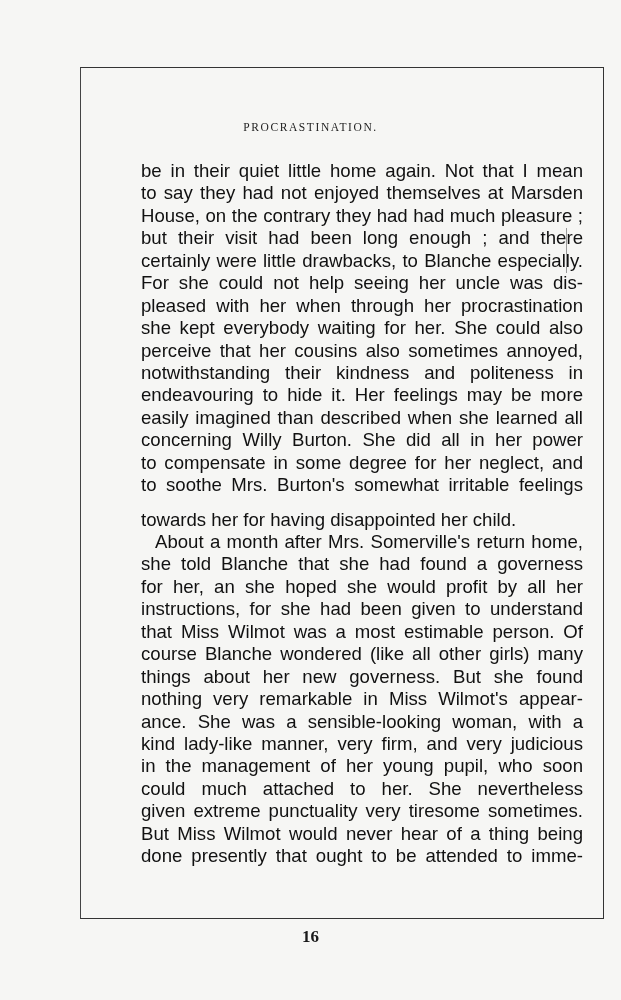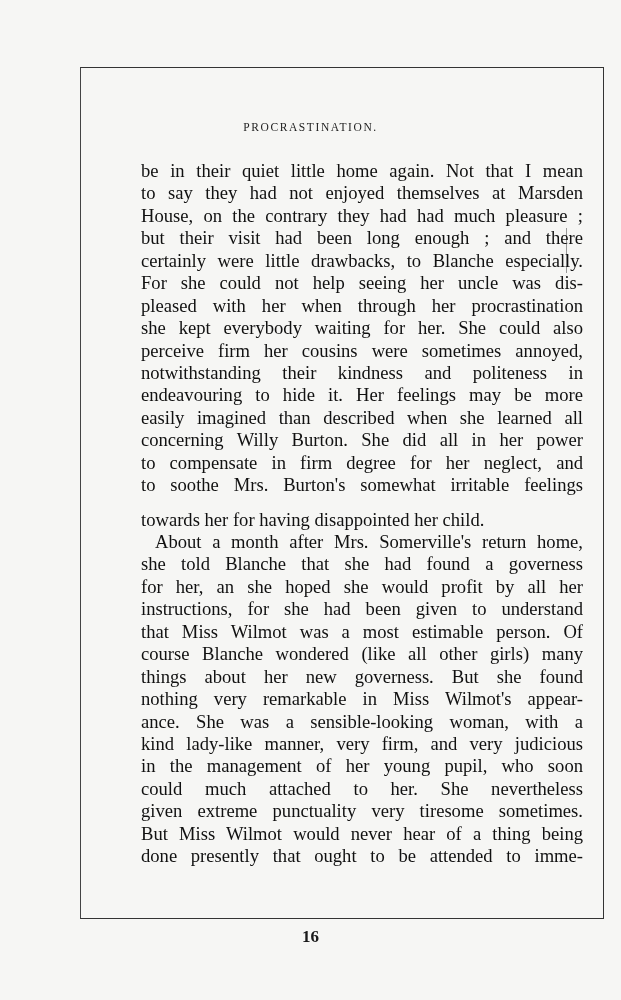--- a/index.html
+++ b/index.html
@@ -29,21 +29,21 @@
       font-family: "Liberation Serif", serif;
       font-size: 11.5px;
       letter-spacing: 1.6px;
       color: #222;
     }
     .text-block {
       position: absolute;
       left: 141px;
       top: 160px;
       width: 442px;
-      font-family: Liberation Serif, serif;
+      font-family: Liberation Sans, sans-serif;
       font-size: 18.6px;
       line-height: 22.45px;
       color: #111;
     }
     .line {
       display: block;
       white-space: nowrap;
       text-align: justify;
       text-align-last: justify;
       height: 22.45px;
@@ -77,26 +77,26 @@
 
 <div class="text-block" id="text-block">
     <span class="line">be in their quiet little home again.  Not that I mean</span>
     <span class="line">to say they had not enjoyed themselves at Marsden</span>
     <span class="line">House, on the contrary they had had much pleasure ;</span>
     <span class="line">but their visit had been long enough ; and there</span>
     <span class="line">certainly were little drawbacks, to Blanche especially.</span>
     <span class="line">For she could not help seeing her uncle was dis-</span>
     <span class="line">pleased with her when through her procrastination</span>
     <span class="line">she kept everybody waiting for her.  She could also</span>
-    <span class="line">perceive firm her cousins were sometimes annoyed,</span>
+    <span class="line">perceive that her cousins also sometimes annoyed,</span>
     <span class="line">notwithstanding their kindness and politeness in</span>
     <span class="line">endeavouring to hide it.  Her feelings may be more</span>
     <span class="line">easily imagined than described when she learned all</span>
     <span class="line">concerning Willy Burton.  She did all in her power</span>
-    <span class="line">to compensate in firm degree for her neglect, and</span>
+    <span class="line">to compensate in some degree for her neglect, and</span>
     <span class="line">to soothe Mrs. Burton's somewhat irritable feelings</span>
     <span class="line last">towards her for having disappointed her child.</span>
     <span class="line indent">About a month after Mrs. Somerville's return home,</span>
     <span class="line">she told Blanche that she had found a governess</span>
     <span class="line">for her, an she hoped she would profit by all her</span>
     <span class="line">instructions, for she had been given to understand</span>
     <span class="line">that Miss Wilmot was a most estimable person.  Of</span>
     <span class="line">course Blanche wondered (like all other girls) many</span>
     <span class="line">things about her new governess.  But she found</span>
     <span class="line">nothing very remarkable in Miss Wilmot's appear-</span>

